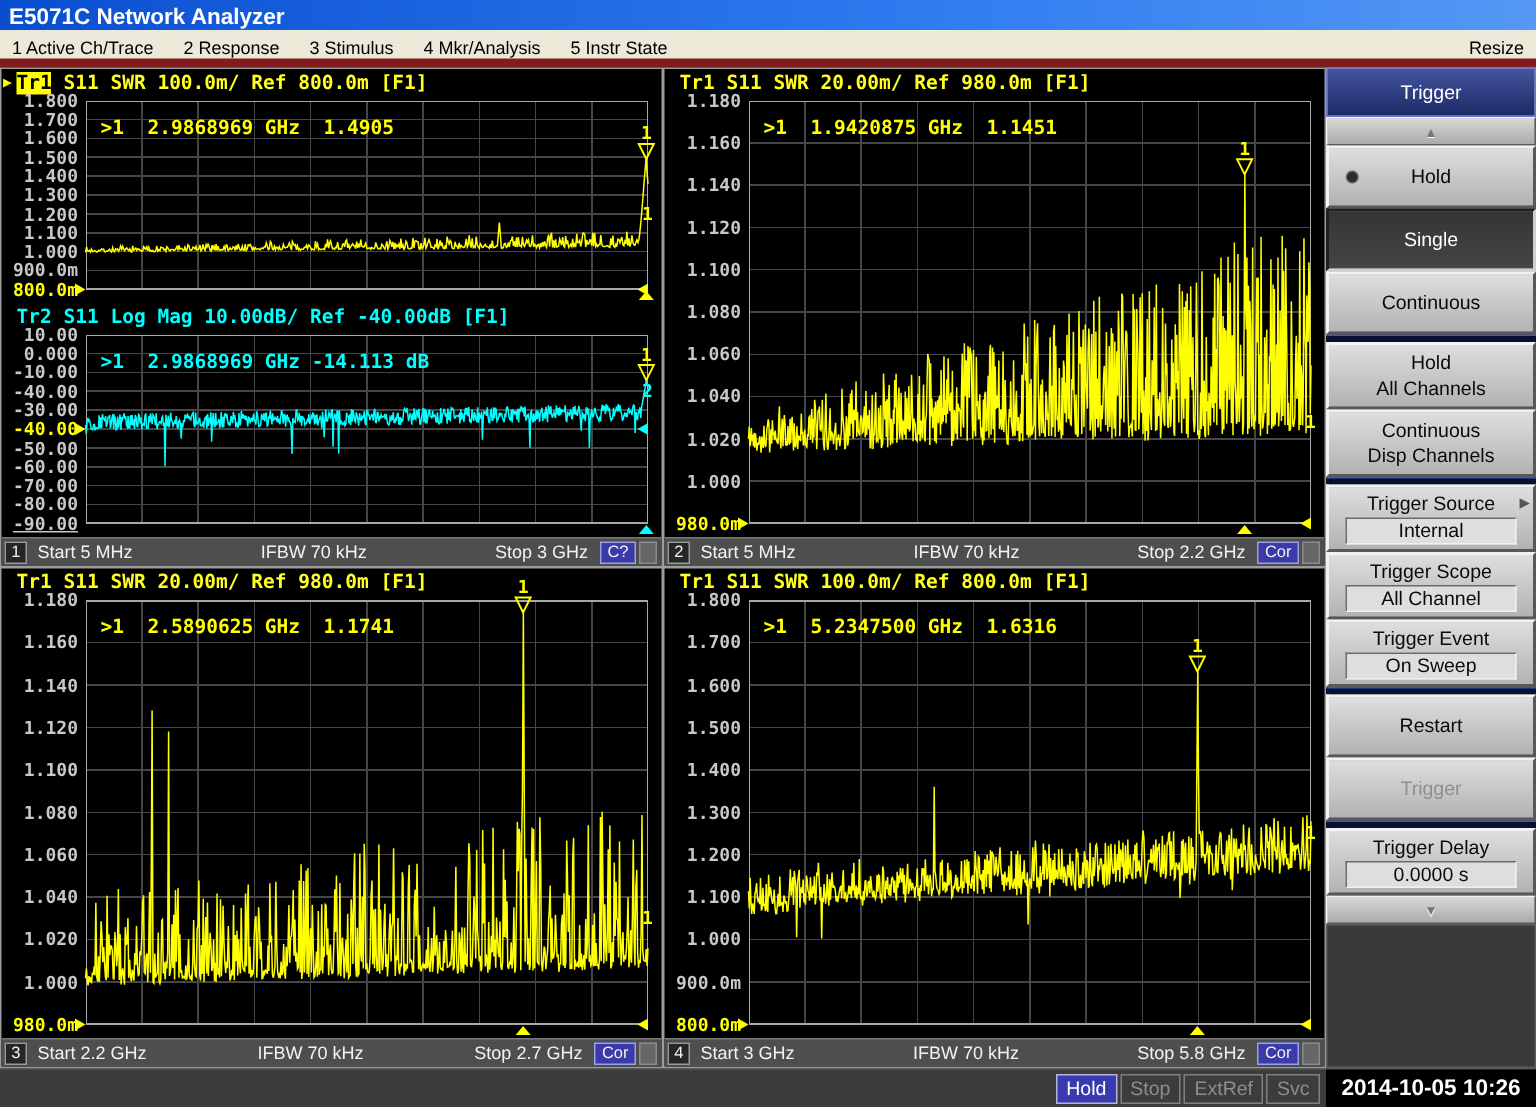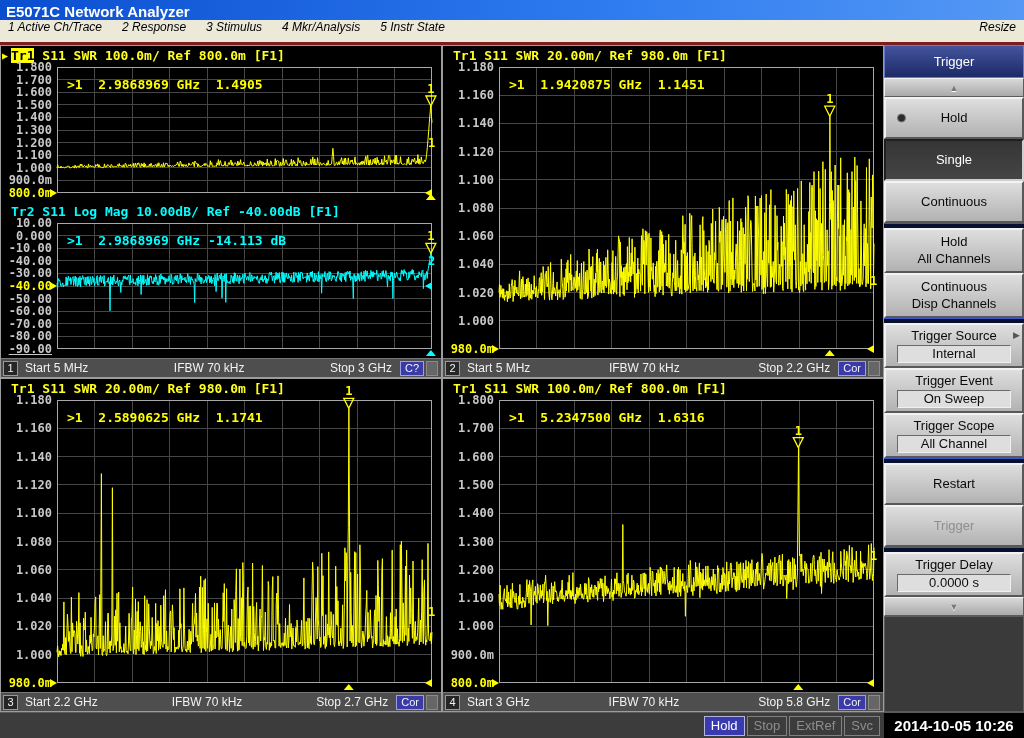--- a/index.html
+++ b/index.html
@@ -2,22 +2,22 @@
 <html><head>
 <meta charset="utf-8">
 <style>
   * { margin:0; padding:0; box-sizing:border-box; }
   html,body { width:1024px; height:738px; }
   body { position:relative; background:#000; font-family:"Liberation Sans",sans-serif; overflow:hidden; }
 
   
   .titlebar { height:20px; background:linear-gradient(to right,#0a4ed0,#2e7cf0 60%,#5598f5); color:#fff;
               font-weight:bold; font-size:15px; padding:3px 6px; }
-  .menubar { height:25px; background:#ece9d8; border-bottom:3px solid #7f1d1d; display:flex; align-items:flex-start;
-             font-size:12px; color:#000; padding:0 8px;font-style:italic; }
+  .menubar { height:25px; background:#ece9d8; border-bottom:6px solid #7f1d1d; display:flex; align-items:flex-end;
+             font-size:12px; color:#000; padding:0 8px; }
   .menubar .mi { margin-right:20px; cursor:default; }
   .menubar .spacer { flex:1; }
 
   .main { display:flex; height:667px; }
 
   
   .quads { width:884px; display:grid; grid-template-columns:442px 442px; grid-template-rows:333px 334px; background:#101010; }
   .quad { border:1px solid #9c9c9c; background:#000; display:flex; flex-direction:column; overflow:hidden; }
   .graphs { flex:1; display:flex; flex-direction:column; min-height:0; }
   .graph { flex:1; display:flex; flex-direction:column; min-height:0; }
@@ -412,26 +412,26 @@
           <span>Continuous</span>
           <span>Disp Channels</span>
         </div>
         <div class="sb-sep"></div>
         <div class="sb-btn h2">
           <span>Trigger Source</span>
           <span class="sb-val">Internal</span>
           <span class="sb-arrow">▶</span>
         </div>
         <div class="sb-btn h2">
+          <span>Trigger Scope</span>
+          <span class="sb-val">All Channel</span>
+        </div>
+        <div class="sb-btn h2">
           <span>Trigger Event</span>
           <span class="sb-val">On Sweep</span>
-        </div>
-        <div class="sb-btn h2">
-          <span>Trigger Scope</span>
-          <span class="sb-val">All Channel</span>
         </div>
         <div class="sb-sep"></div>
         <div class="sb-btn h1">
           <span>Restart</span>
         </div>
         <div class="sb-btn h1 disabled">
           <span>Trigger</span>
         </div>
         <div class="sb-sep"></div>
         <div class="sb-btn h2">

